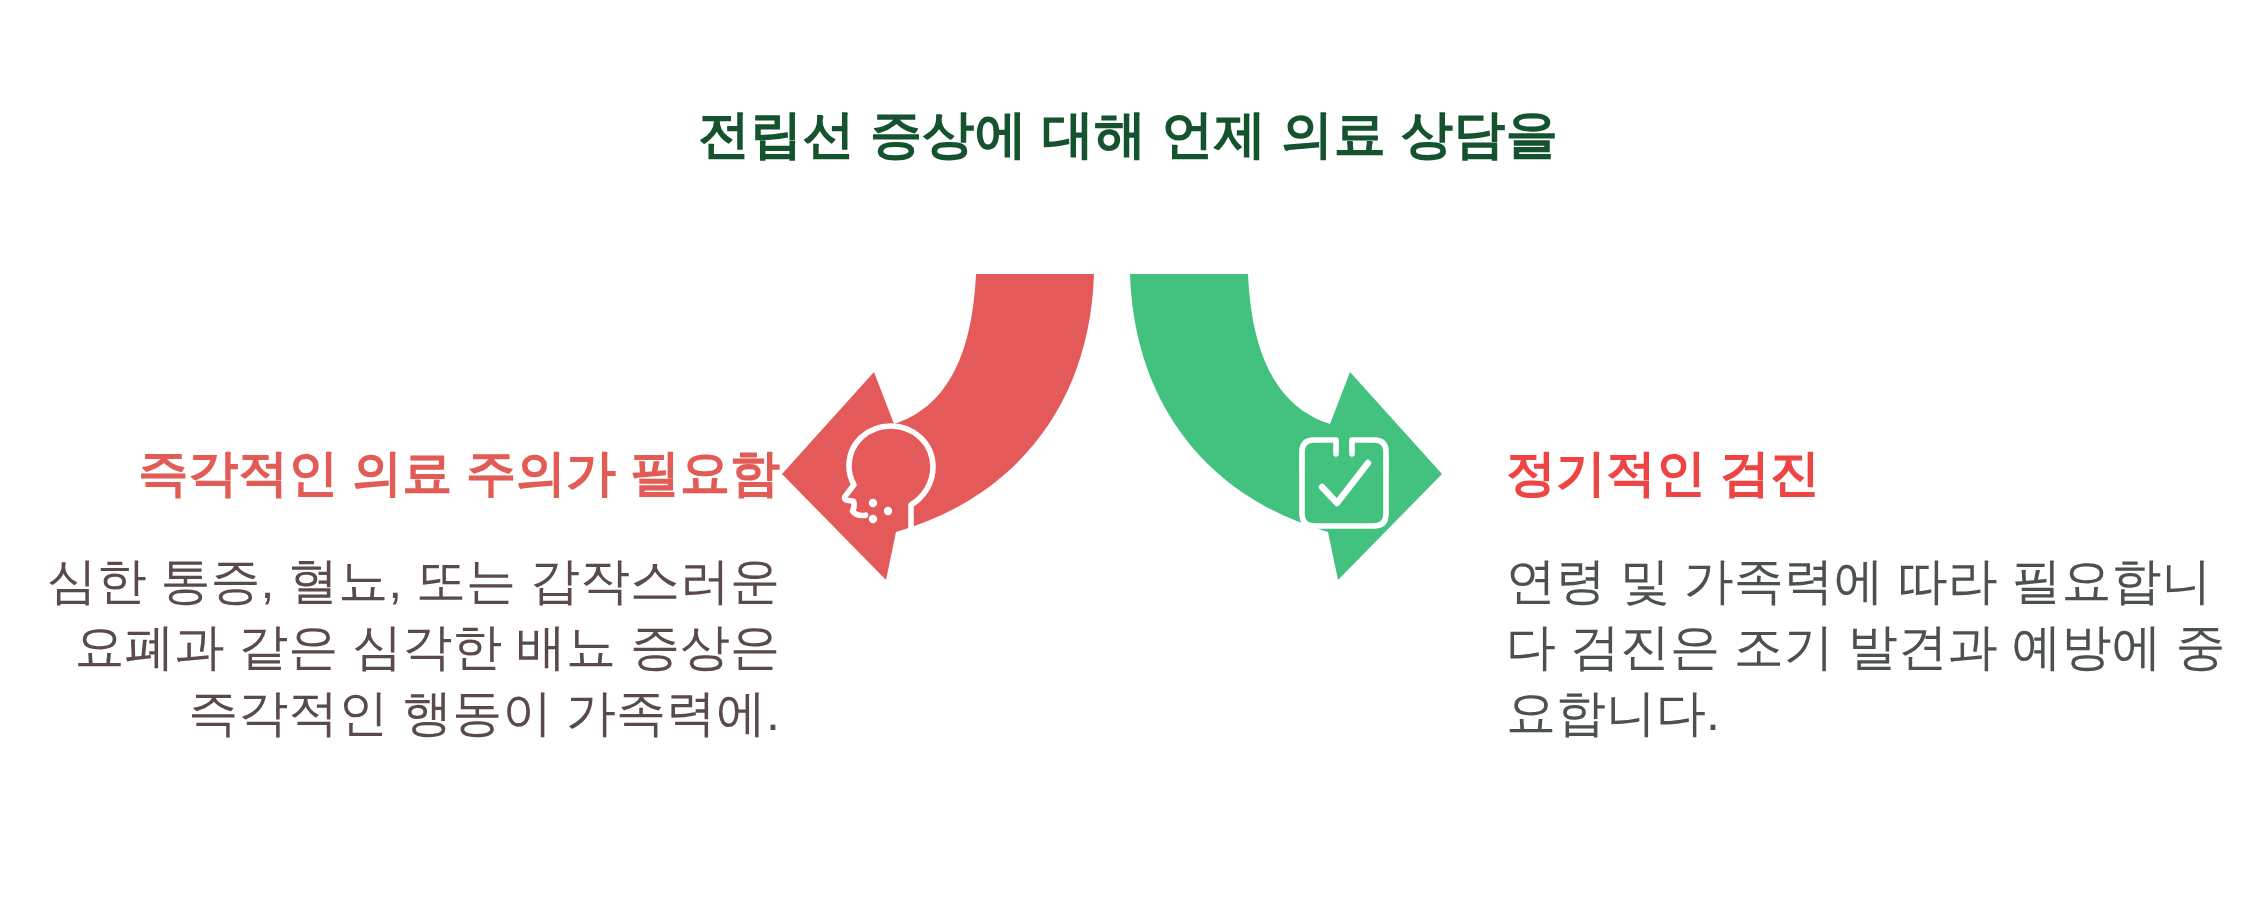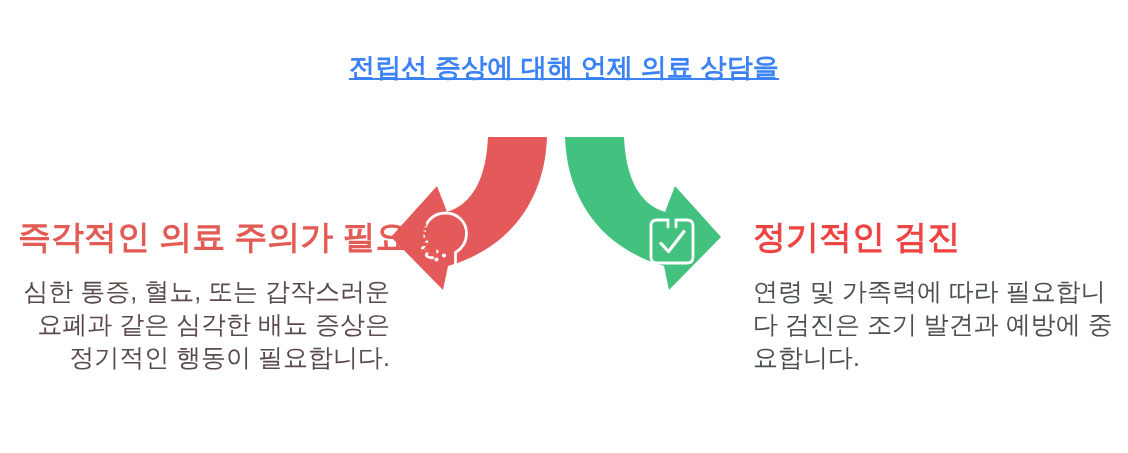--- a/index.html
+++ b/index.html
@@ -9,35 +9,35 @@
     font-family:"Liberation Sans","DejaVu Sans",sans-serif;
   }
   .title {
     position:absolute; top:52px; left:0; width:100%;
     text-align:center; font-size:26px; font-weight:700;
     line-height:31px; letter-spacing:0.2px;
   }
   .arrow-layer { position:absolute; left:0; top:0; width:1128px; height:453px; }
   .text-block { position:absolute; top:222px; }
   .text-block .heading {
-    font-size:33px; font-weight:700; line-height:30px; margin:0 0 23px 0;
+    font-size:25px; font-weight:700; line-height:30px; margin:0 0 23px 0;
     white-space:nowrap;
   }
   .text-block .body {
     font-size:25px; line-height:33px; margin:0;
   }
   .left-block  { right:738px; width:372px; text-align:right; }
   .right-block { left:753px;  width:360px; text-align:left; }
 </style>
 </head>
 <body>
 
 <div class="stage">
 
-  <div class="title" style="color: #3b82f6; text-decoration: underline;">
+  <div class="title" style="color: #14532d;">
     <div>전립선 증상에 대해 언제 의료 상담을</div>
   </div>
 
   <svg class="arrow-layer" viewBox="0 0 1128 453">
 
     <path d="M 488,137 L 547,137
              C 545,200 510,248 448,266
              L 443,290 L 391,237 L 437,186 L 447,212
              C 472,204 486,180 488,137 Z" fill="#E4595A"></path>
 
@@ -67,21 +67,21 @@
     <g fill="none" stroke="#FFFFFF" stroke-width="2.8" stroke-linecap="round" stroke-linejoin="round">
       <path d="M 651,232 L 651,257 Q 651,263 657,263 L 687,263 Q 693,263 693,257 L 693,232"></path>
       <path d="M 651,232 L 651,226 Q 651,220 657,220 L 668,220 L 668,227"></path>
       <path d="M 676,227 L 676,220 L 687,220 Q 693,220 693,226 L 693,232"></path>
       <path stroke-width="3.2" d="M 661,243.5 L 668.5,251.5 L 684,231.5"></path>
     </g>
   </svg>
 
   <div class="text-block left-block">
     <p class="heading" style="color: rgb(226, 91, 85);">즉각적인 의료 주의가 필요함</p>
-    <p class="body" style="color: rgb(90, 74, 74);">심한 통증, 혈뇨, 또는 갑작스러운 요폐과 같은 심각한 배뇨 증상은 정기적인 행동이 필요합니다.</p>
+    <p class="body" style="color: rgb(90, 74, 74);">심한 통증, 혈뇨, 또는 갑작스러운 요폐과 같은 심각한 배뇨 증상은 즉각적인 행동이 가족력에.</p>
   </div>
 
   <div class="text-block right-block">
     <p class="heading" style="color: #ef4444;">정기적인 검진</p>
     <p class="body" style="color: rgb(75, 82, 78);">연령 및 가족력에 따라 필요합니다 검진은 조기 발견과 예방에 중요합니다.</p>
   </div>
 
 </div>
 
 </body></html>

